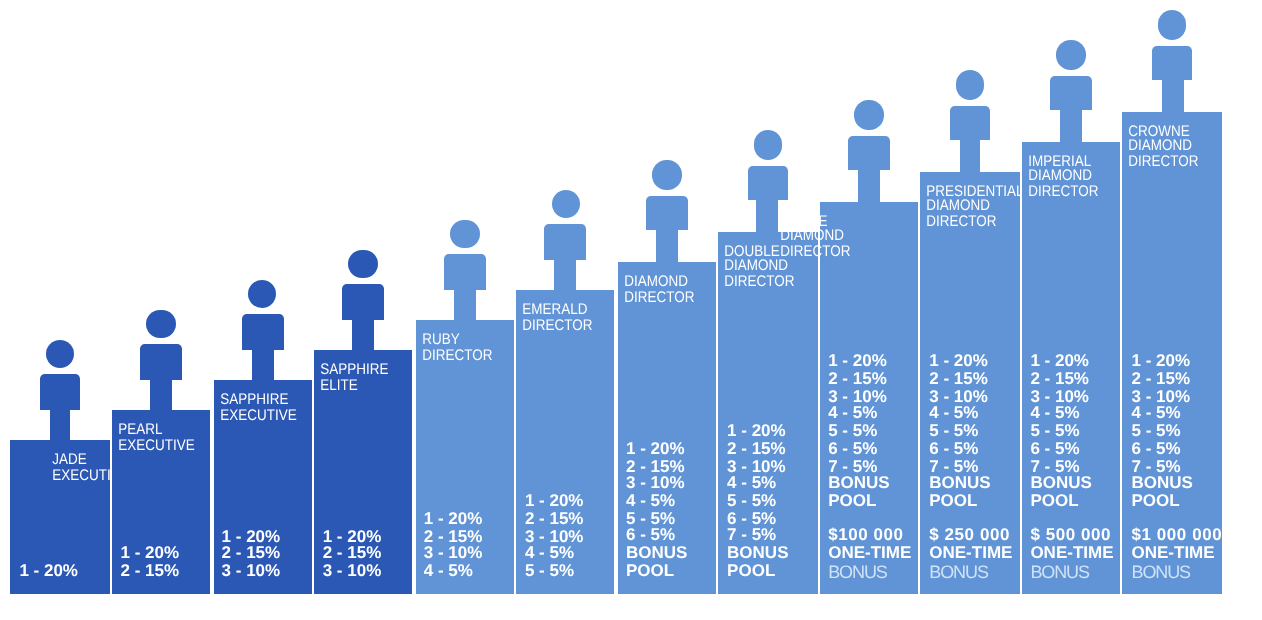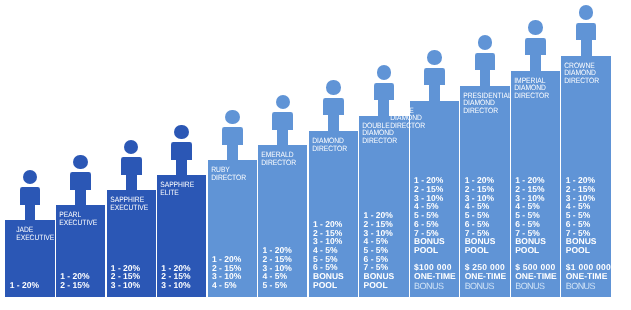--- a/index.html
+++ b/index.html
@@ -25,21 +25,21 @@
 </head>
 <body>
 
 <div id="chart">
     <div class="figure" style="left: 0px; top: 0px;">
       <div class="head" style="left: 22.8px; top: 169.9px; width: 14.5px; height: 14.5px; background: rgb(43, 87, 181);"></div>
       <div class="torso" style="left: 19.65px; top: 187px; width: 20.8px; height: 17.5px; background: rgb(43, 87, 181);"></div>
       <div class="legs" style="left: 24.6px; top: 204.5px; width: 10.9px; height: 15.6px; background: rgb(43, 87, 181);"></div>
     </div>
     <div class="bar" style="left: 5.4px; top: 220px; width: 49.3px; height: 77.3px; background: rgb(43, 87, 181);"></div>
-    <div class="title" style="left: 13px; top: 226.45px; width: 49.3px; line-height: 8px;">
+    <div class="title" style="left: 23px; top: 226.45px; width: 49.3px; line-height: 8px;">
       <div>JADE</div>
       <div>EXECUTIVE</div>
     </div>
     <div class="pcts" style="left: 9.7px; top: 281px; line-height: 8.73px;"><div class="">1 - 20%</div></div>
     <div class="figure" style="left: 0px; top: 0px;">
       <div class="head" style="left: 73.35px; top: 154.9px; width: 14.5px; height: 14.5px; background: rgb(43, 87, 181);"></div>
       <div class="torso" style="left: 70.2px; top: 172px; width: 20.8px; height: 17.5px; background: rgb(43, 87, 181);"></div>
       <div class="legs" style="left: 75.15px; top: 189.5px; width: 10.9px; height: 15.6px; background: rgb(43, 87, 181);"></div>
     </div>
     <div class="bar" style="left: 55.95px; top: 205px; width: 49.3px; height: 92.3px; background: rgb(43, 87, 181);"></div>

